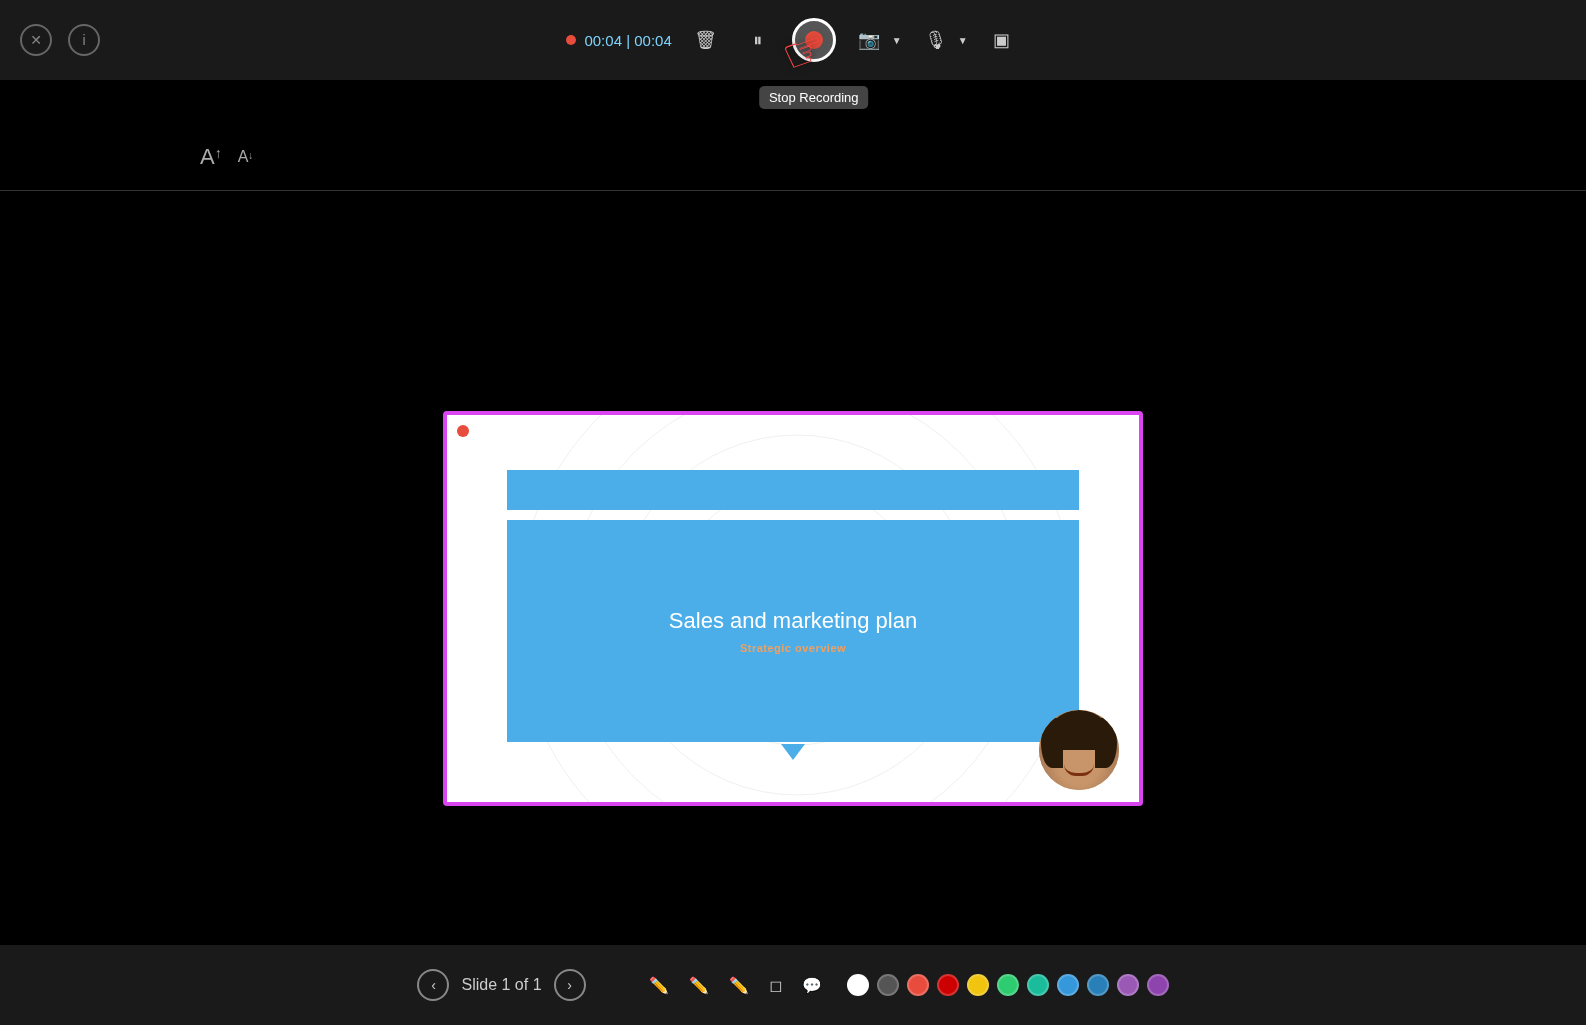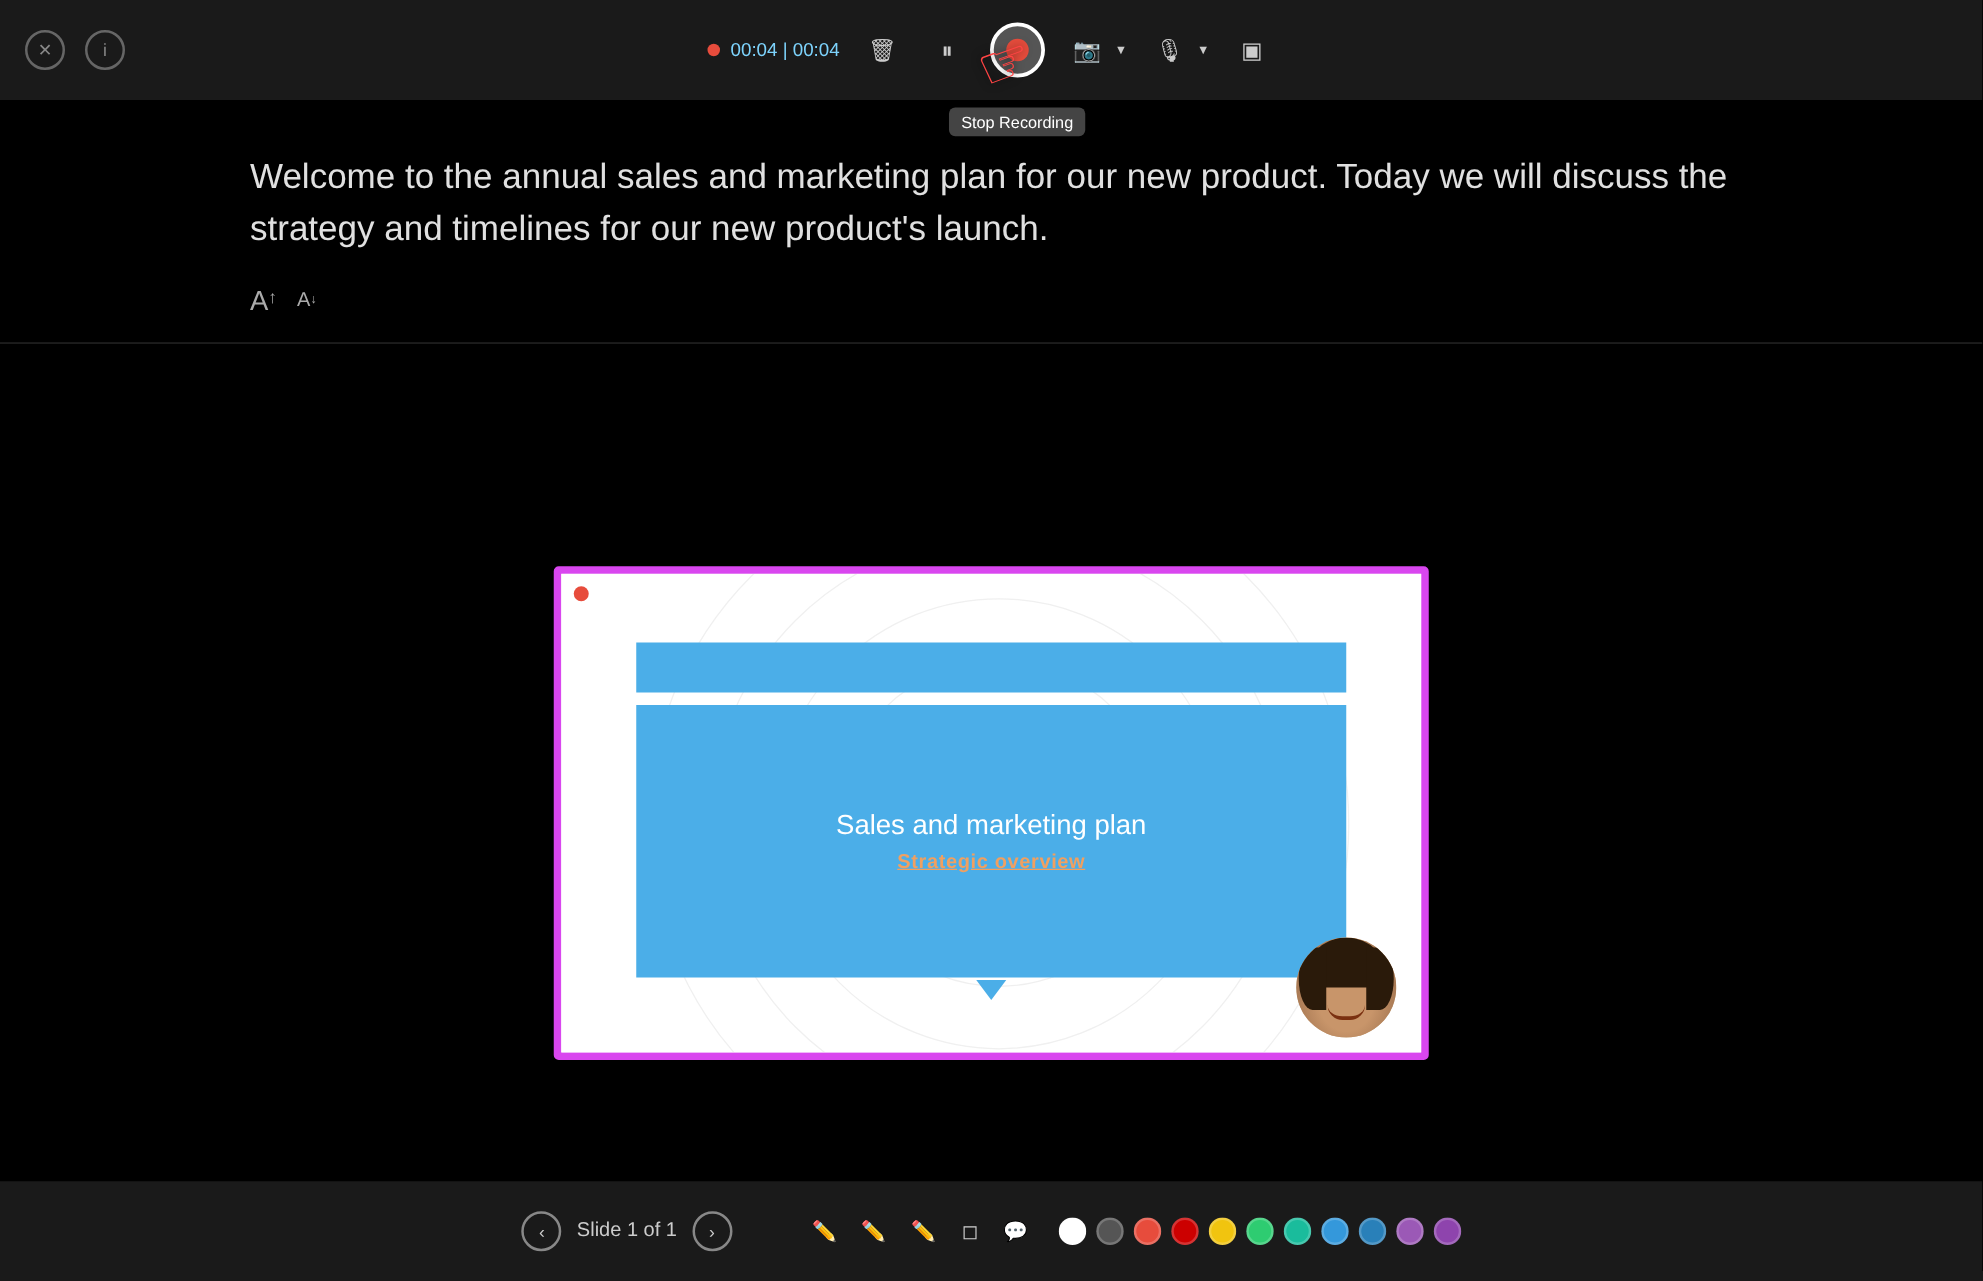--- a/index.html
+++ b/index.html
@@ -196,21 +196,21 @@
       justify-content: center;
       background: #000;
       padding: 20px;
       position: relative;
     }
 
     .slide-container {
       position: relative;
       width: 700px;
       height: 395px;
-      border: 6px solid #d946ef;
+      border: 4px solid #d946ef;
       border-radius: 4px;
       background: #fff;
       overflow: hidden;
     }
 
     .slide-recording-dot {
       position: absolute;
       top: 10px;
       left: 10px;
       width: 12px;
@@ -257,25 +257,24 @@
     .slide-main-title {
       color: #fff;
       font-size: 22px;
       font-weight: 400;
       margin-bottom: 8px;
       text-align: center;
     }
 
     .slide-sub-title {
       color: #f0a060;
-      font-size: 16px;
+      font-size: 11px;
       font-weight: 600;
       text-align: center;
       letter-spacing: 0.5px;
-      text-decoration: underline;
     }
 
     
     .slide-pointer {
       position: absolute;
       bottom: 42px;
       left: 50%;
       transform: translateX(-50%);
       width: 0;
       height: 0;
@@ -493,21 +492,20 @@
   </div>
 
   <div class="cursor-hand">
     <span class="cursor-hand-emoji">☞</span>
   </div>
 </div>
 
 <div class="main-content">
 
   <div class="notes-area">
-    <p class="notes-text">Welcome to the annual sales and marketing plan for our new product. Today we will discuss the strategy and timelines for our new product's launch.</p>
     <div class="font-controls">
       <button class="font-btn">
         <span style="font-size:22px; font-weight:500; color:#aaa;">A</span>
         <span style="font-size:14px; color:#aaa; position:relative; top:-4px;">↑</span>
       </button>
       <button class="font-btn">
         <span style="font-size:16px; font-weight:400; color:#aaa;">A</span>
         <span style="font-size:10px; color:#aaa; position:relative; top:-2px;">↓</span>
       </button>
     </div>

